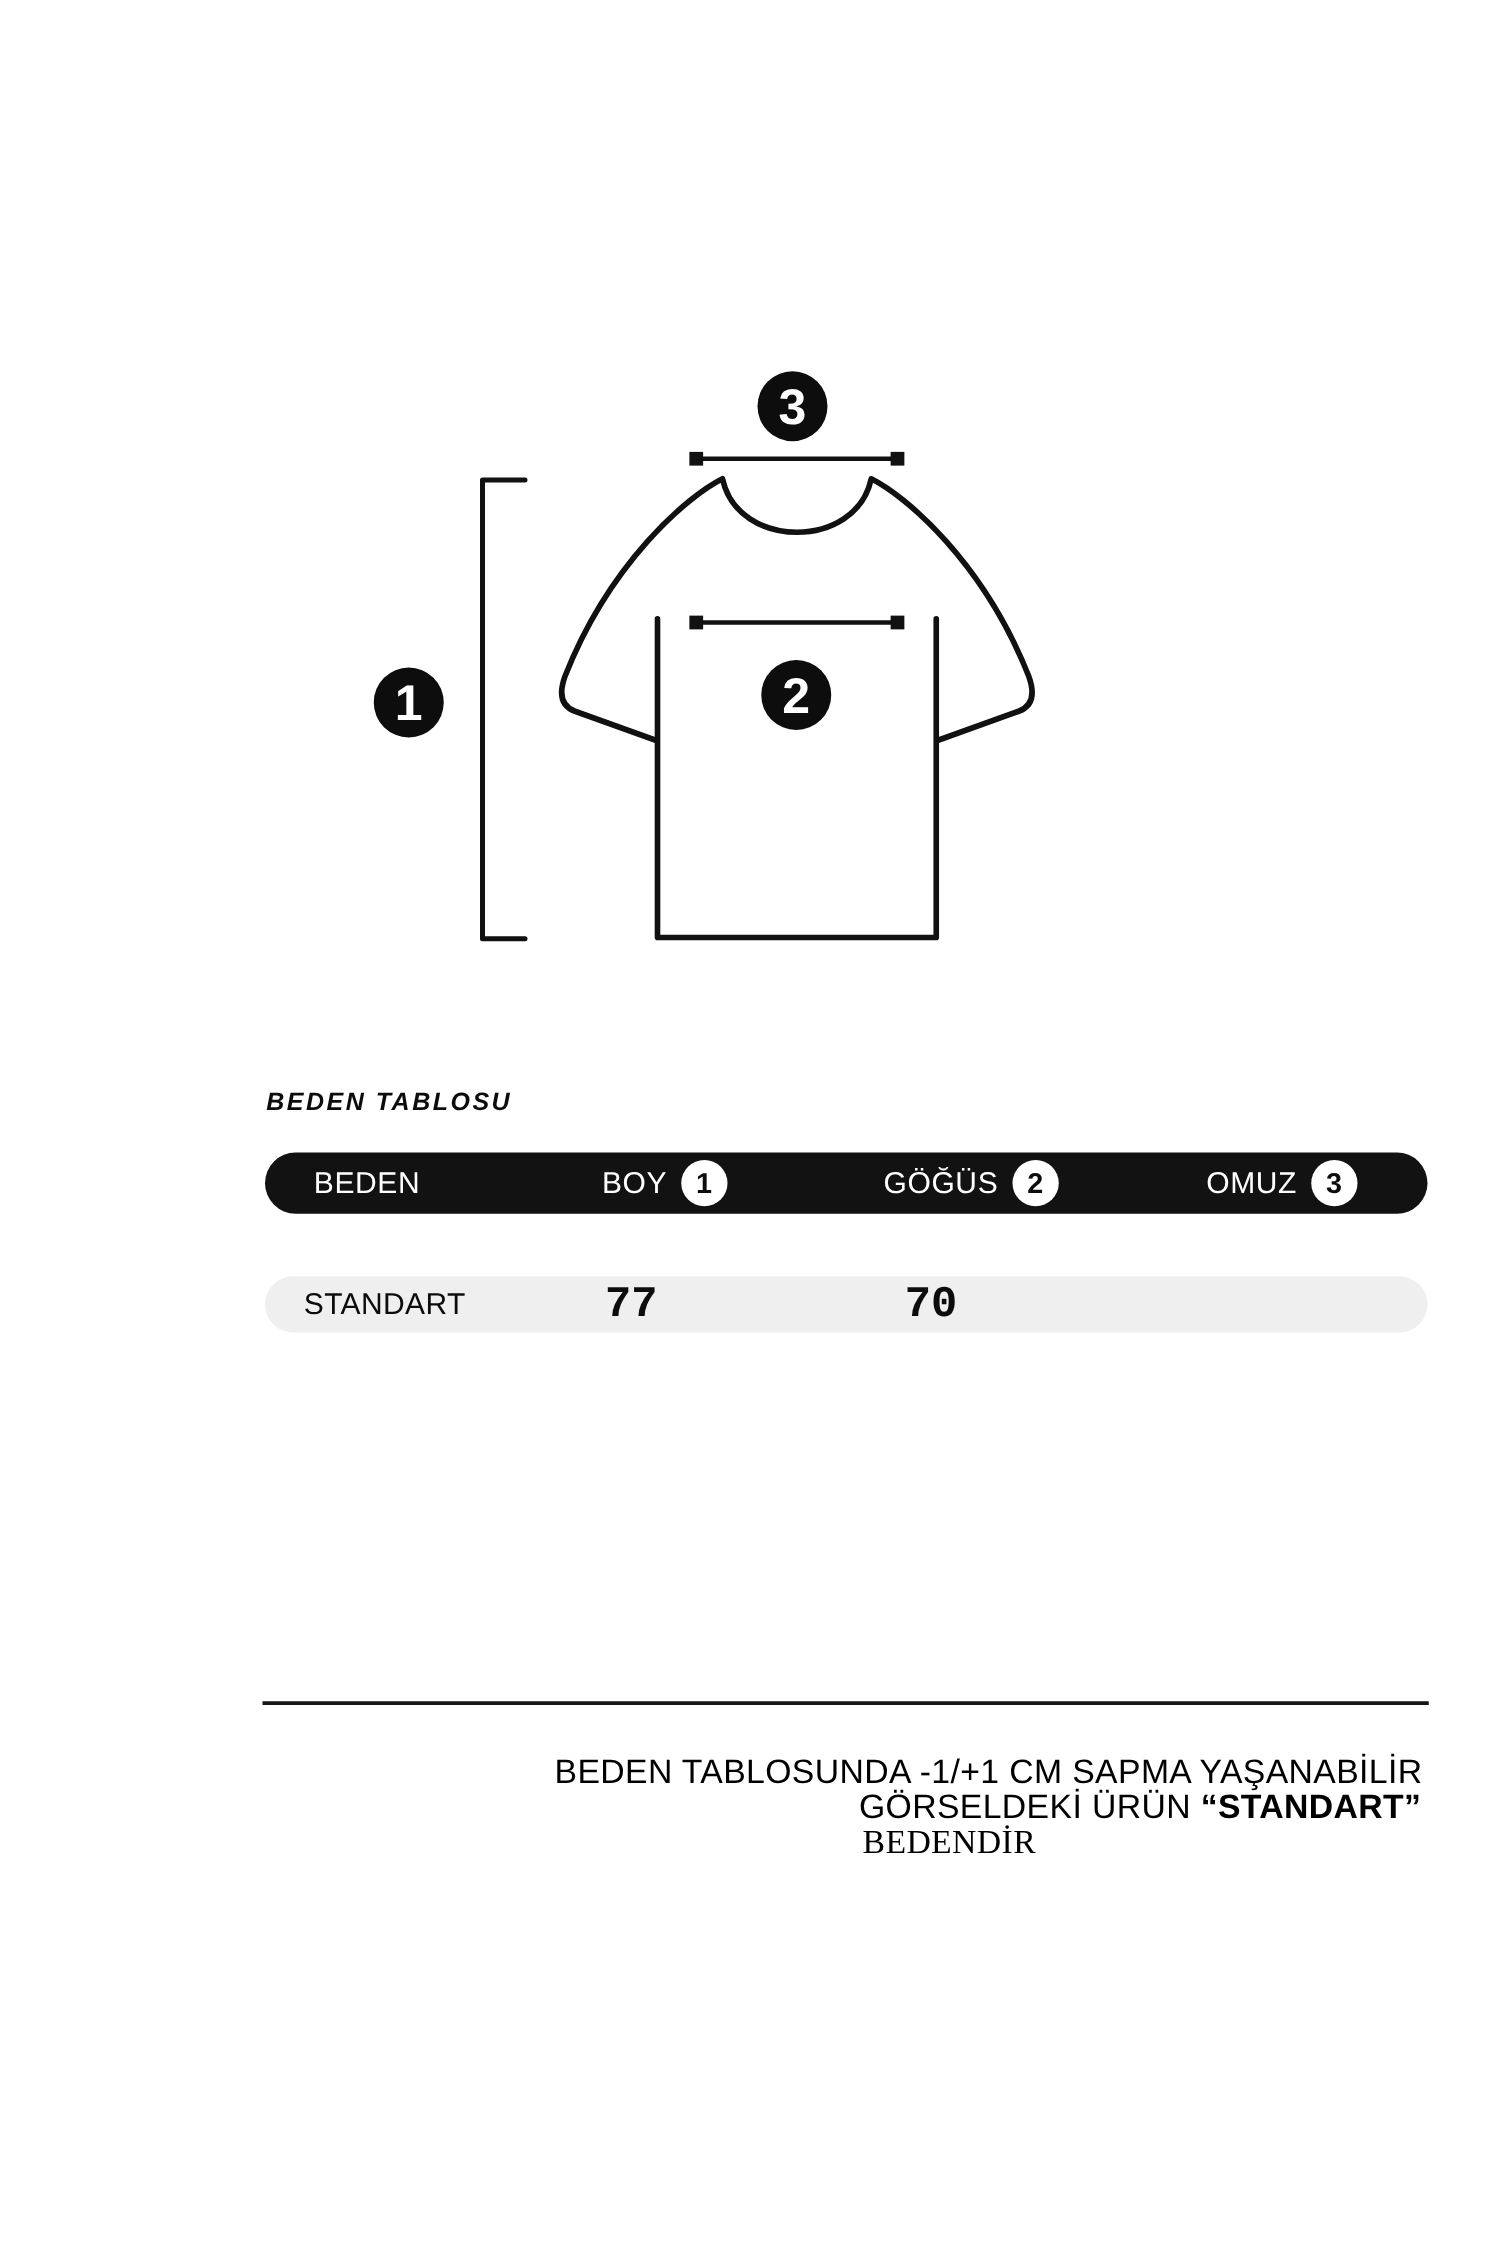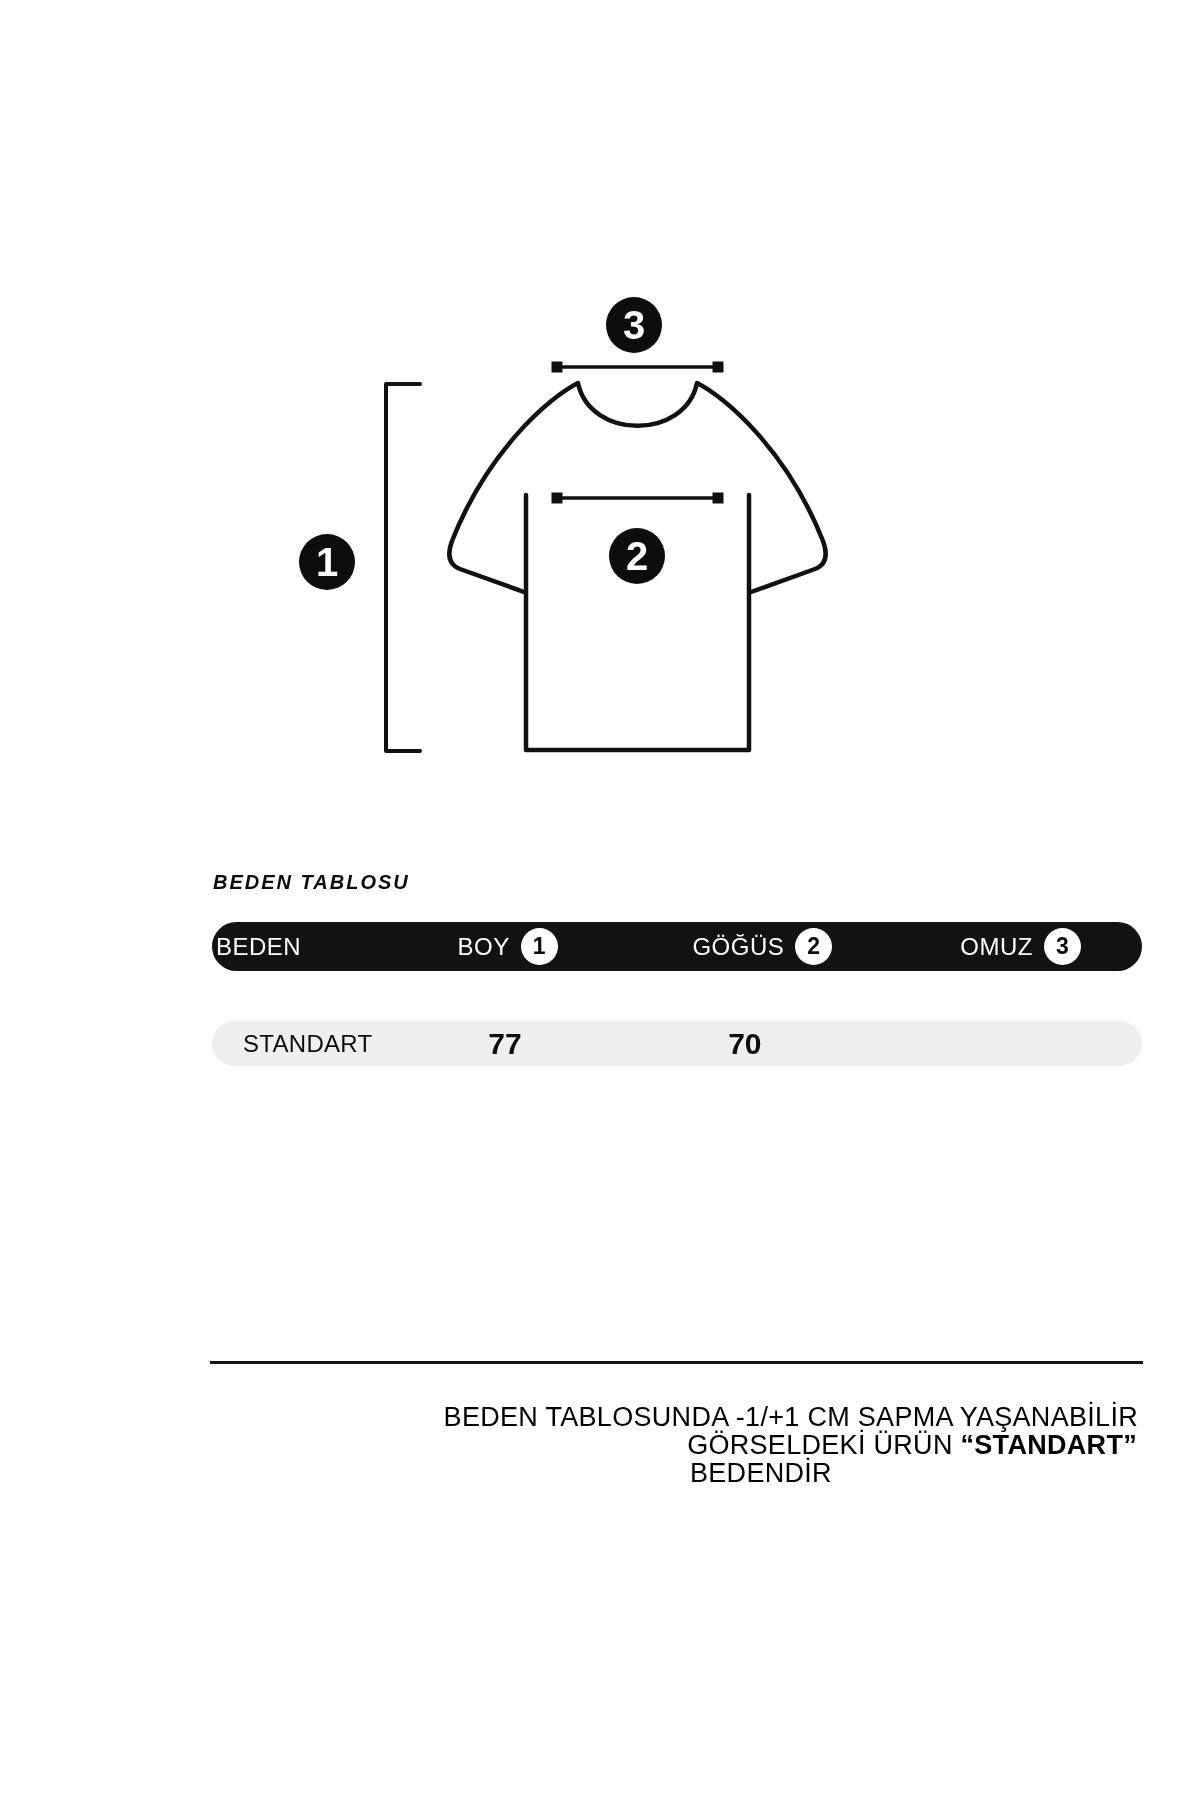--- a/index.html
+++ b/index.html
@@ -29,37 +29,37 @@
     left:212px;top:1021px;width:930px;height:45px;
     background:#efefef;border-radius:23px;
     display:flex;align-items:center;color:#0c0c0c;
   }
   .col1{width:18.8%;display:flex;align-items:center;}
   .col2{width:25.4%;}
   .col3{width:29.6%;}
   .col4{width:26.2%;}
   .colc{display:flex;align-items:center;justify-content:center;gap:11px;}
   .hdr-label{font-size:24px;letter-spacing:0.5px;white-space:nowrap;}
-  .hdr-first{padding-left:4px;}
+  .hdr-first{padding-left:39px;}
   .num-badge{
     width:37px;height:37px;border-radius:50%;
     background:#ffffff;color:#0c0c0c;
     display:flex;align-items:center;justify-content:center;
     font-size:23px;font-weight:bold;flex:0 0 auto;
   }
   .row-size{font-size:24px;font-weight:normal;padding-left:31px;letter-spacing:0.3px;}
-  .row-val{font-size:30px;font-weight:bold;text-align:left;}
+  .row-val{font-size:35px;font-weight:bold;text-align:left;font-family:Liberation Mono, monospace;}
   
   .divider{left:210px;top:1361px;width:933px;height:3px;background:#151515;}
   .footer-line{
     font-size:27px;color:#000000;letter-spacing:0.3px;white-space:nowrap;
   }
   .fl1{right:62px;top:1402px;}
   .fl2{right:63px;top:1430px;}
-  .fl3{left:690px;top:1458px;}
+  .fl3{left:690px;top:1458px;font-family:Liberation Serif, serif;}
   .bold{font-weight:bold;margin-top:33px;}
 </style>
 </head>
 <body>
 
 <div class="page">
 
   <svg class="diagram-svg" viewBox="0 0 1200 1800">
     <g stroke="#111111" fill="none" stroke-linecap="round" stroke-linejoin="round">
 

